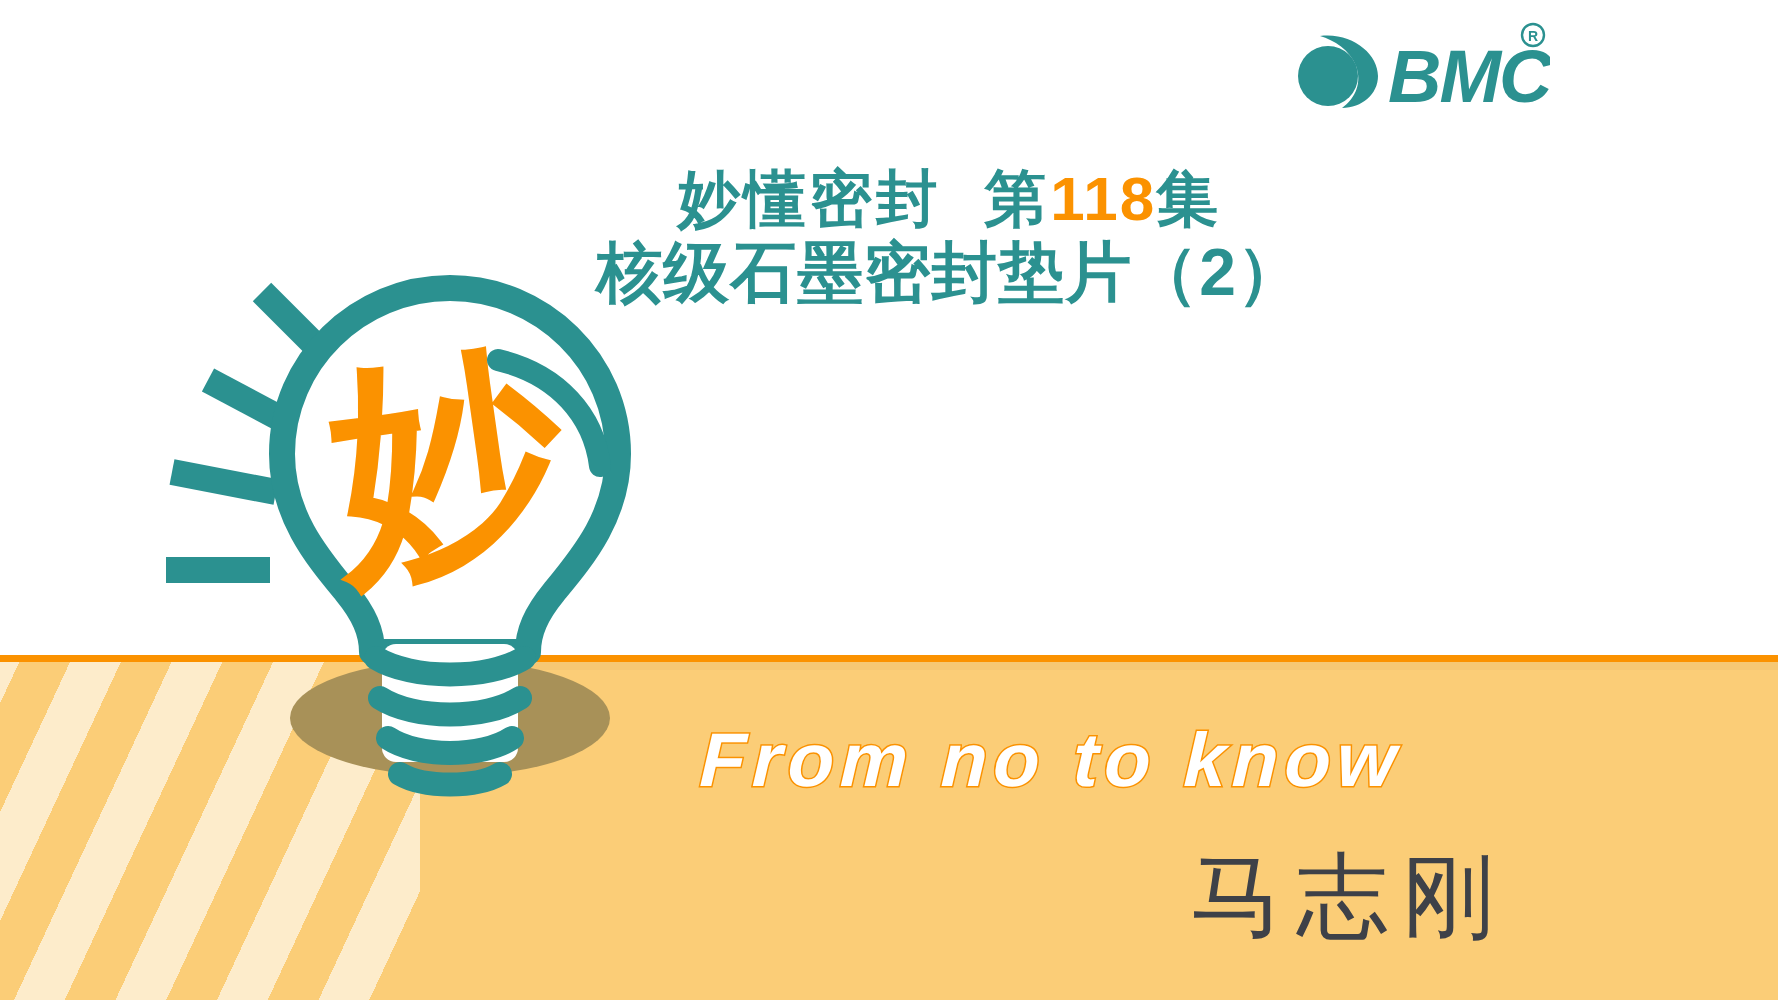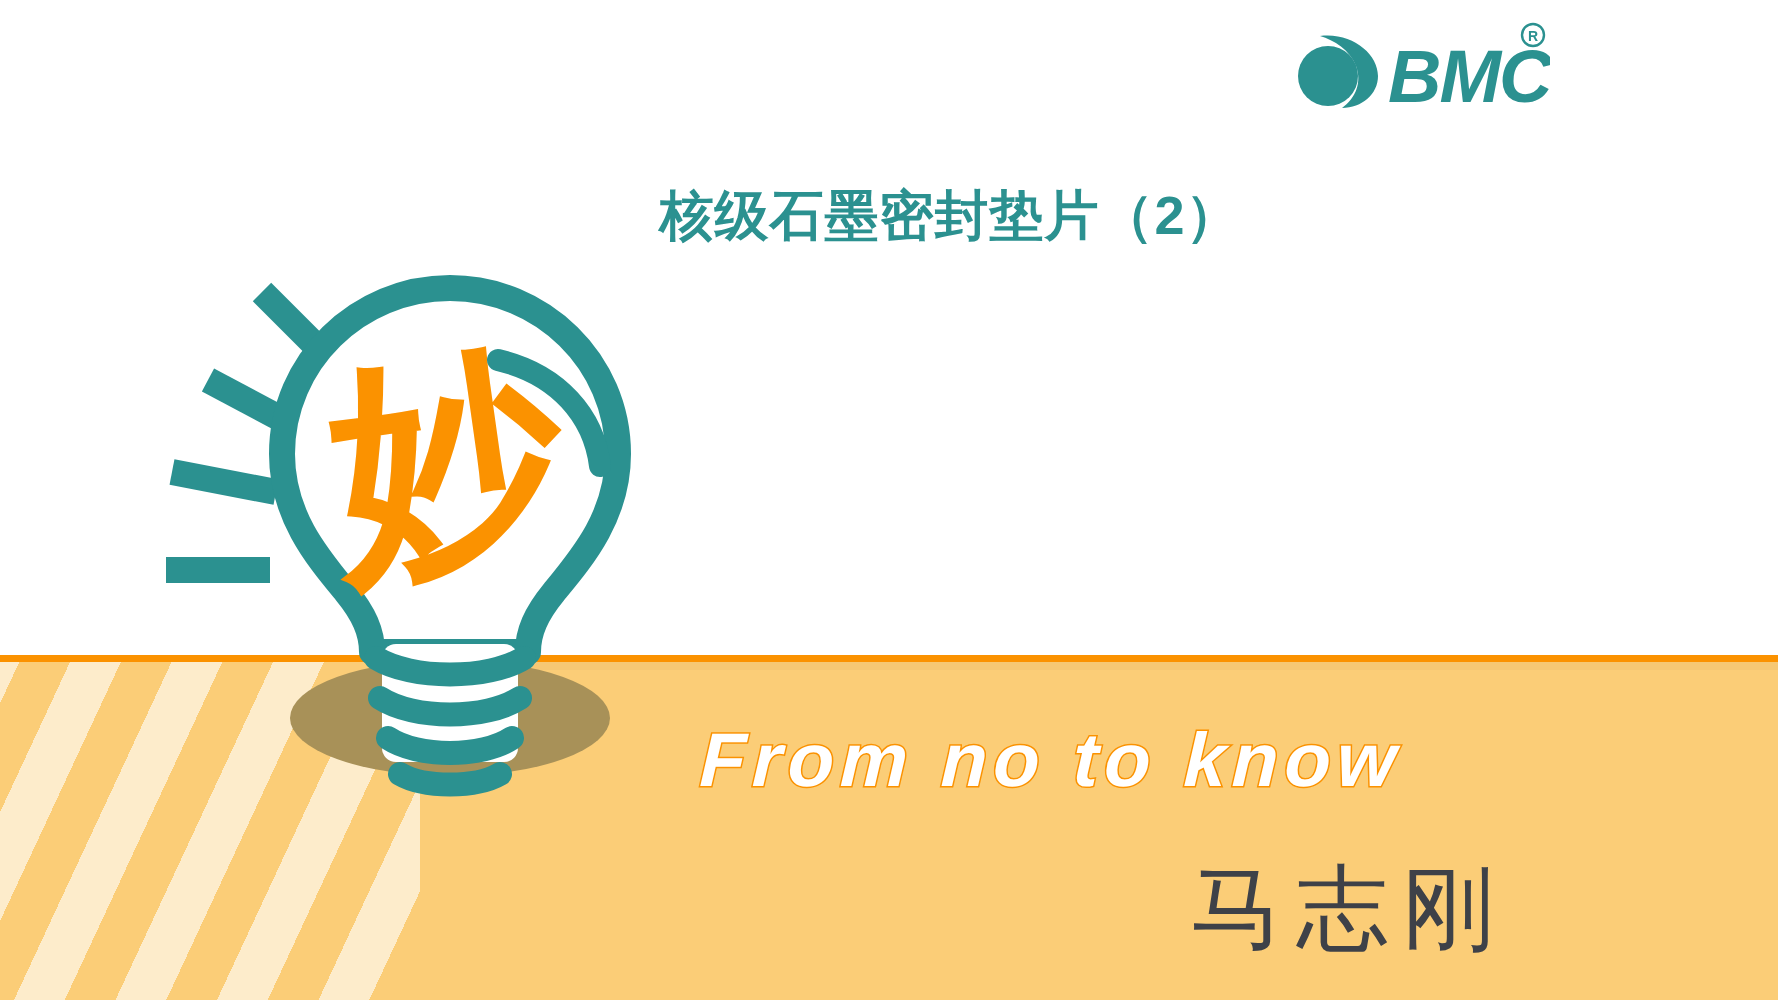--- a/index.html
+++ b/index.html
@@ -50,22 +50,22 @@
     width:860px;
     text-align:center;
     line-height:1.05;
   }
   .heading .line1{
     font-size:62px;font-weight:bold;color:#2b9190;
     letter-spacing:4px;white-space:nowrap;
   }
   .heading .line1 .ep{color:#fb9200;letter-spacing:2px;}
   .heading .line2{
-    margin-top:21px;
-    font-size:54px;font-weight:bold;color:#2b9190;
+    margin-top:7px;
+    font-size:66px;font-weight:bold;color:#2b9190;
     letter-spacing:1px;white-space:nowrap;
   }
 
   
   .wordmark{
     position:absolute;left:660px;top:392px;
     font-size:152px;font-weight:bold;
     letter-spacing:16px;
     white-space:nowrap;
     line-height:1;
@@ -89,21 +89,20 @@
   }
 
   
   .author{
     position:absolute;left:1190px;top:850px;
     font-size:92px;
     letter-spacing:14px;
     white-space:nowrap;
     color:#3e4148;
     line-height:1;
-    margin-top:12px;
   }
 
   
   .bulb{
     position:absolute;left:150px;top:240px;
     width:580px;height:580px;
   }
   .bulb svg{display:block;}
 </style>
 </head>
@@ -127,20 +126,21 @@
         <text x="98" y="84" letter-spacing="-2">BMC</text>
       </g>
       <g>
         <circle cx="243" cy="17" r="11" fill="none" stroke="#2b9190" stroke-width="2.4"></circle>
         <text x="243" y="23" fill="#2b9190" font-size="14" font-weight="bold" text-anchor="middle" font-family="'Liberation Sans',sans-serif">R</text>
       </g>
     </svg>
   </div>
 
   <div class="heading">
+    <div class="line1"><span>妙懂密封</span><span>&nbsp;&nbsp;</span><span>第</span><span class="ep">118</span><span>集</span></div>
     <div class="line2">核级石墨密封垫片（2）</div>
   </div>
 
 
   <div class="tagline">From no to know</div>
 
   <div class="author">马志刚</div>
 
   <div class="bulb">
     <svg width="580" height="580" viewBox="0 0 580 580" xmlns="http://www.w3.org/2000/svg" aria-hidden="true">

